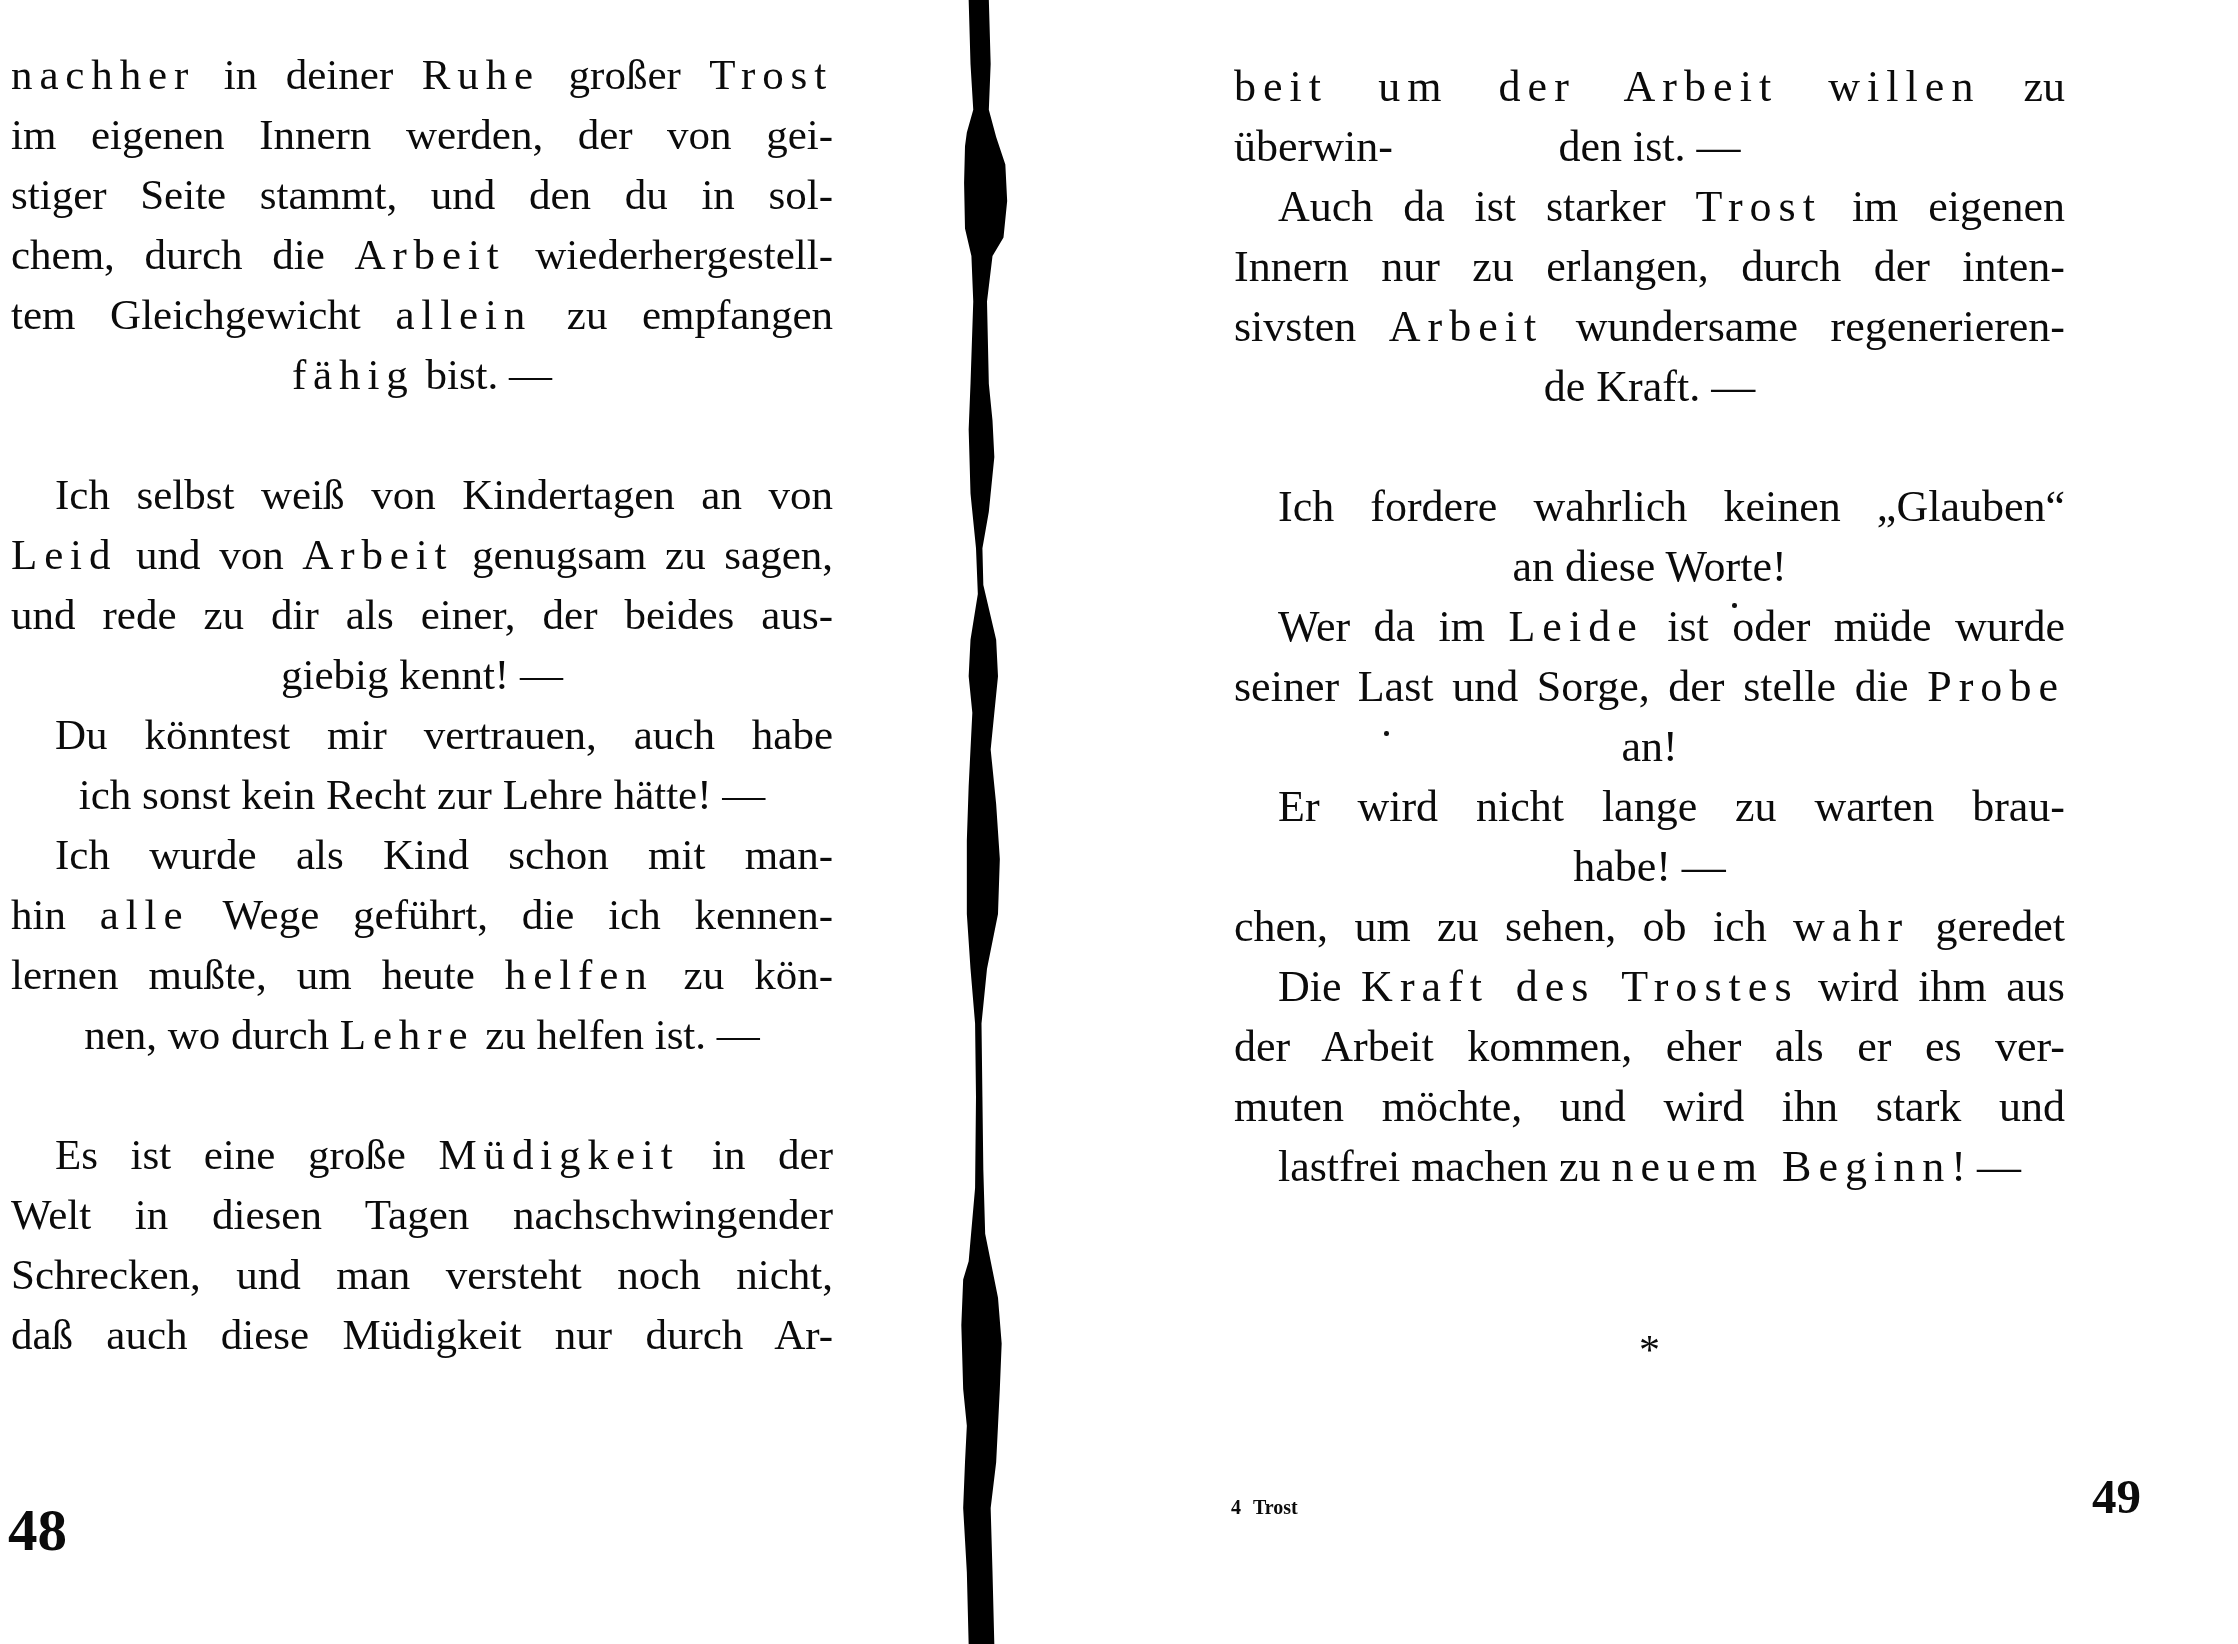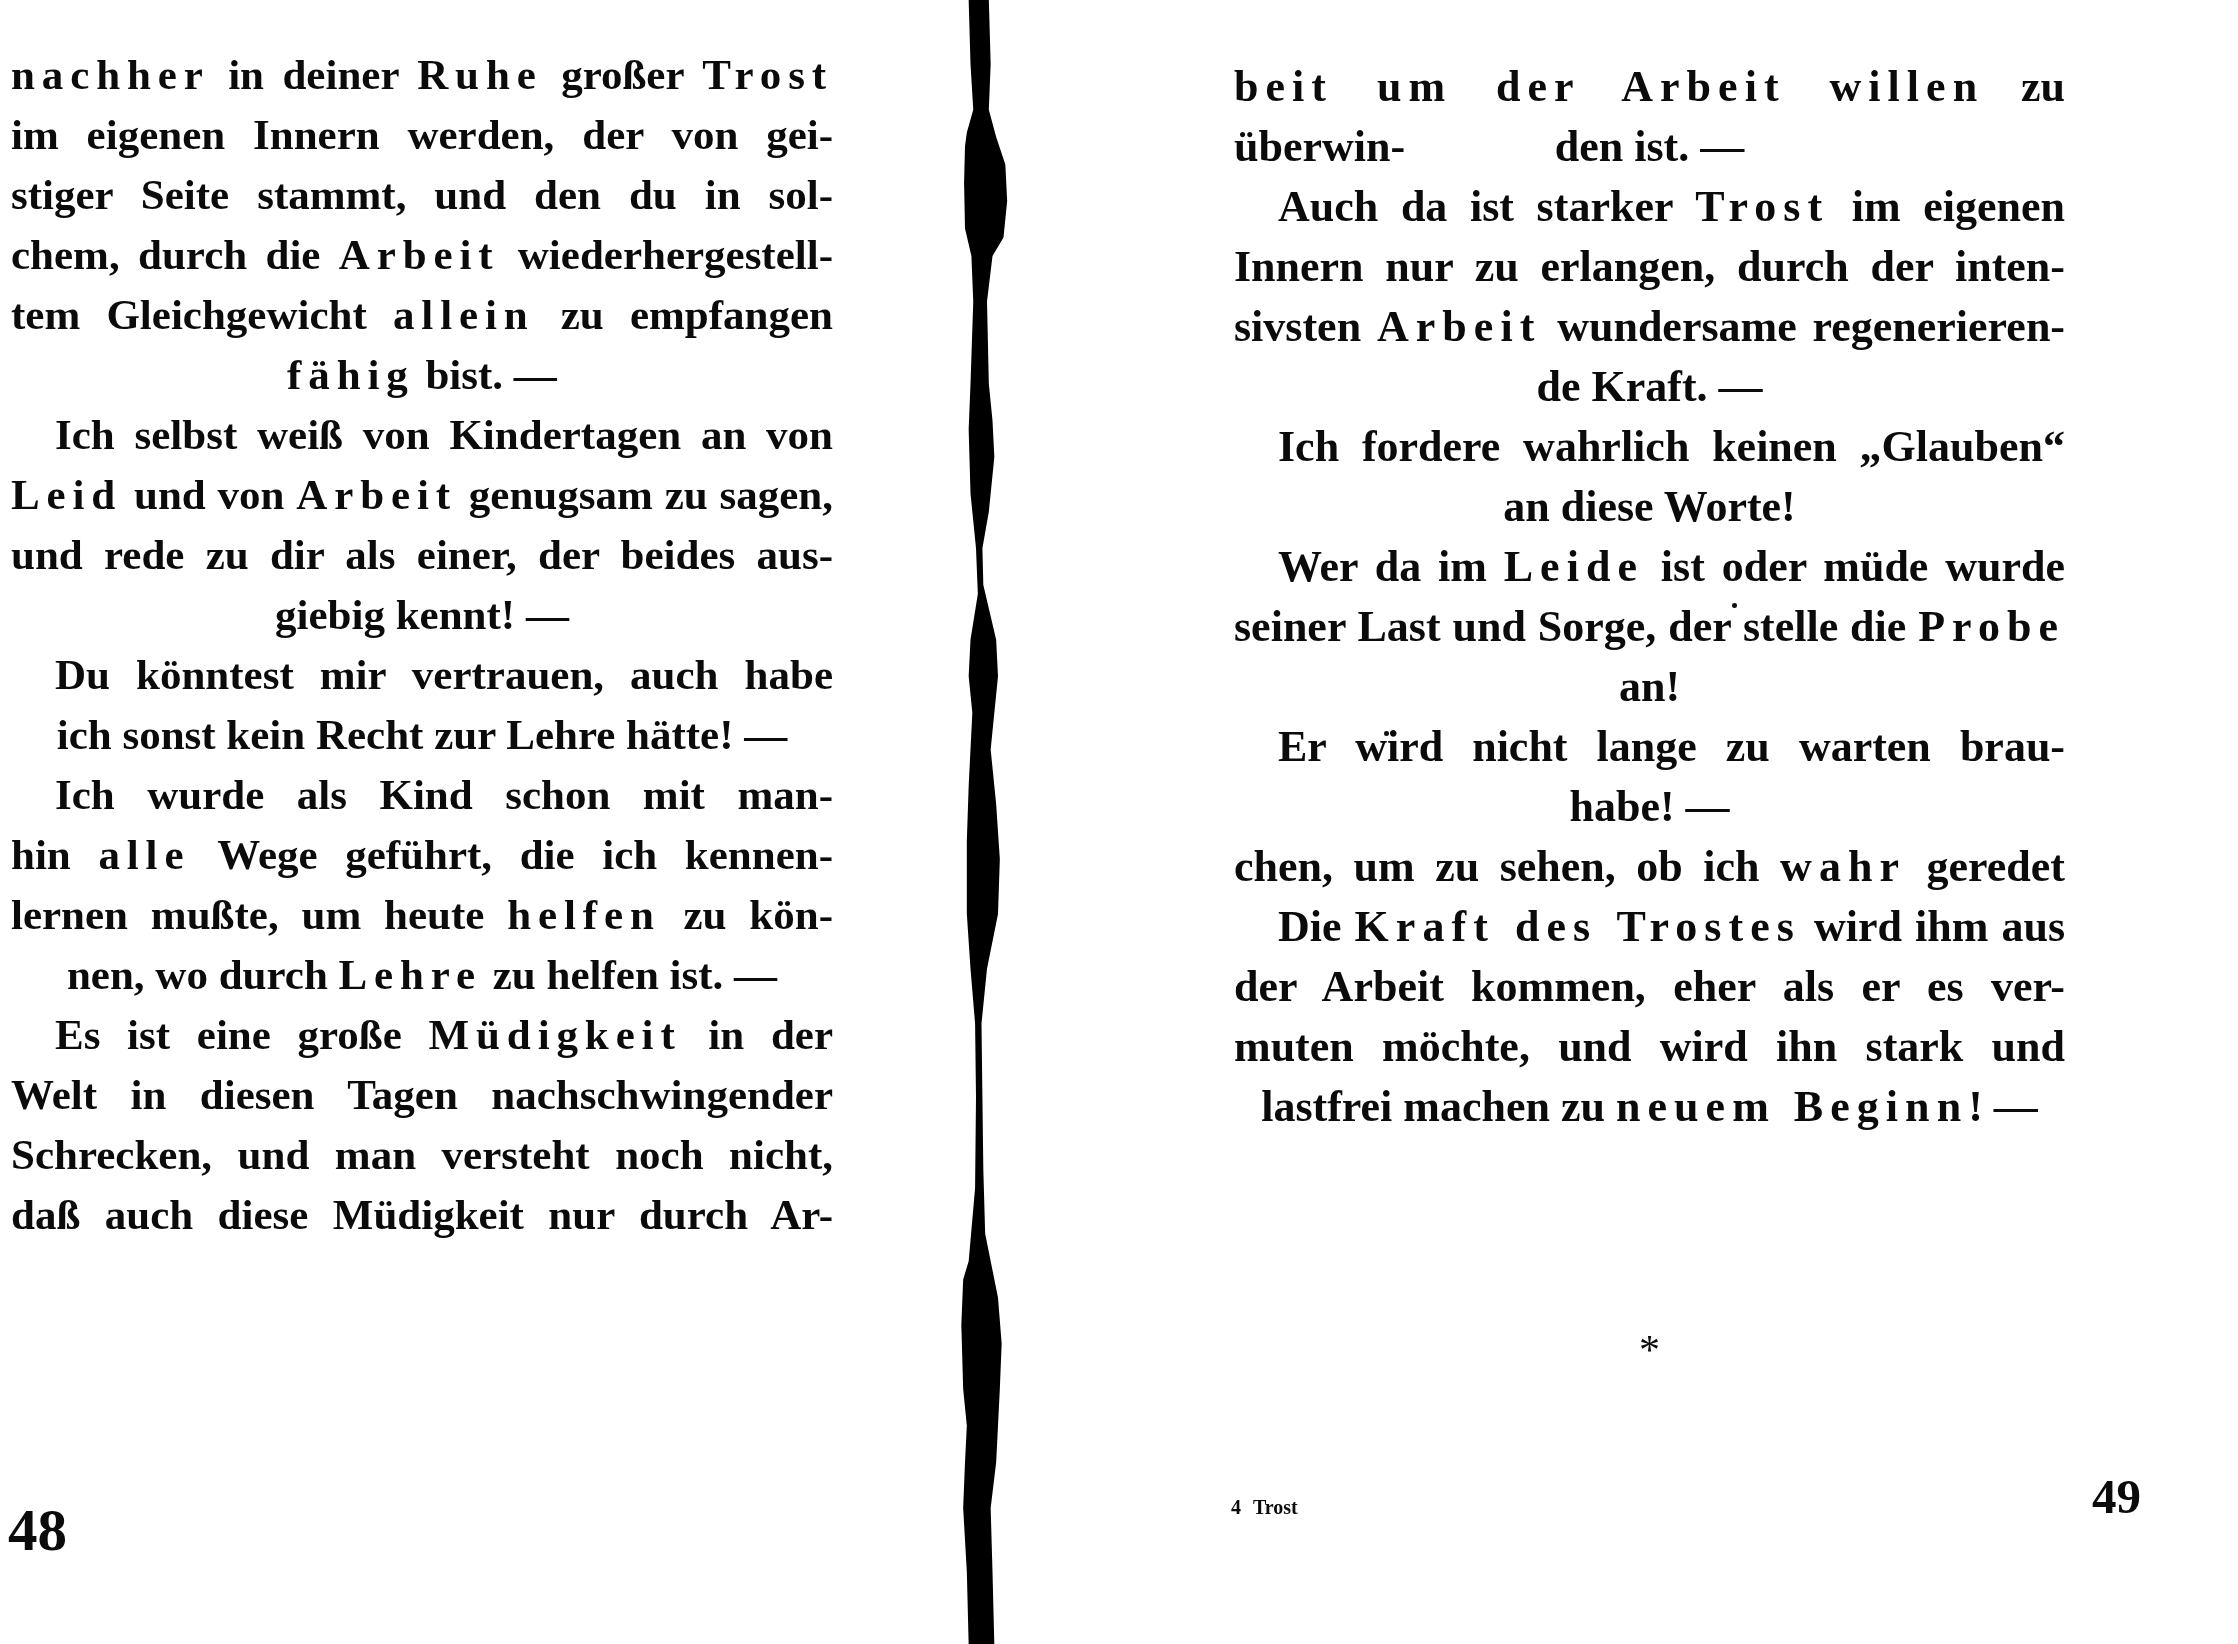--- a/index.html
+++ b/index.html
@@ -4,25 +4,25 @@
 <style>
   html,body{margin:0;padding:0;background:#ffffff;}
   .page-root{
     position:relative;
     width:2239px;height:1645px;
     background:#ffffff;
     overflow:hidden;
     font-family:"Liberation Serif","DejaVu Serif",serif;
     color:#0b0b0b;
   }
-  .col{position:absolute;font-weight:bold;}
+  .col{position:absolute;}
   .left-col{left:11px;top:45px;width:822px;font-size:43px;}
   .right-col{left:1234px;top:57px;width:831px;font-size:44px;}
   .para{margin:0;}
-  .para.gap{}
+  .para.gap{margin-top:60px;}
   .para.indent .line:first-child{text-indent:44px;}
   .line{line-height:60px;height:60px;white-space:normal;text-align:center;}
   .line.just{text-align:justify;text-align-last:justify;}
   .sp{letter-spacing:0.16em;}
   .asterisk{
     position:absolute;left:1234px;top:1329px;width:831px;
     text-align:center;font-size:42px;line-height:42px;
   }
   .sig{
     position:absolute;left:1231px;top:1489px;

